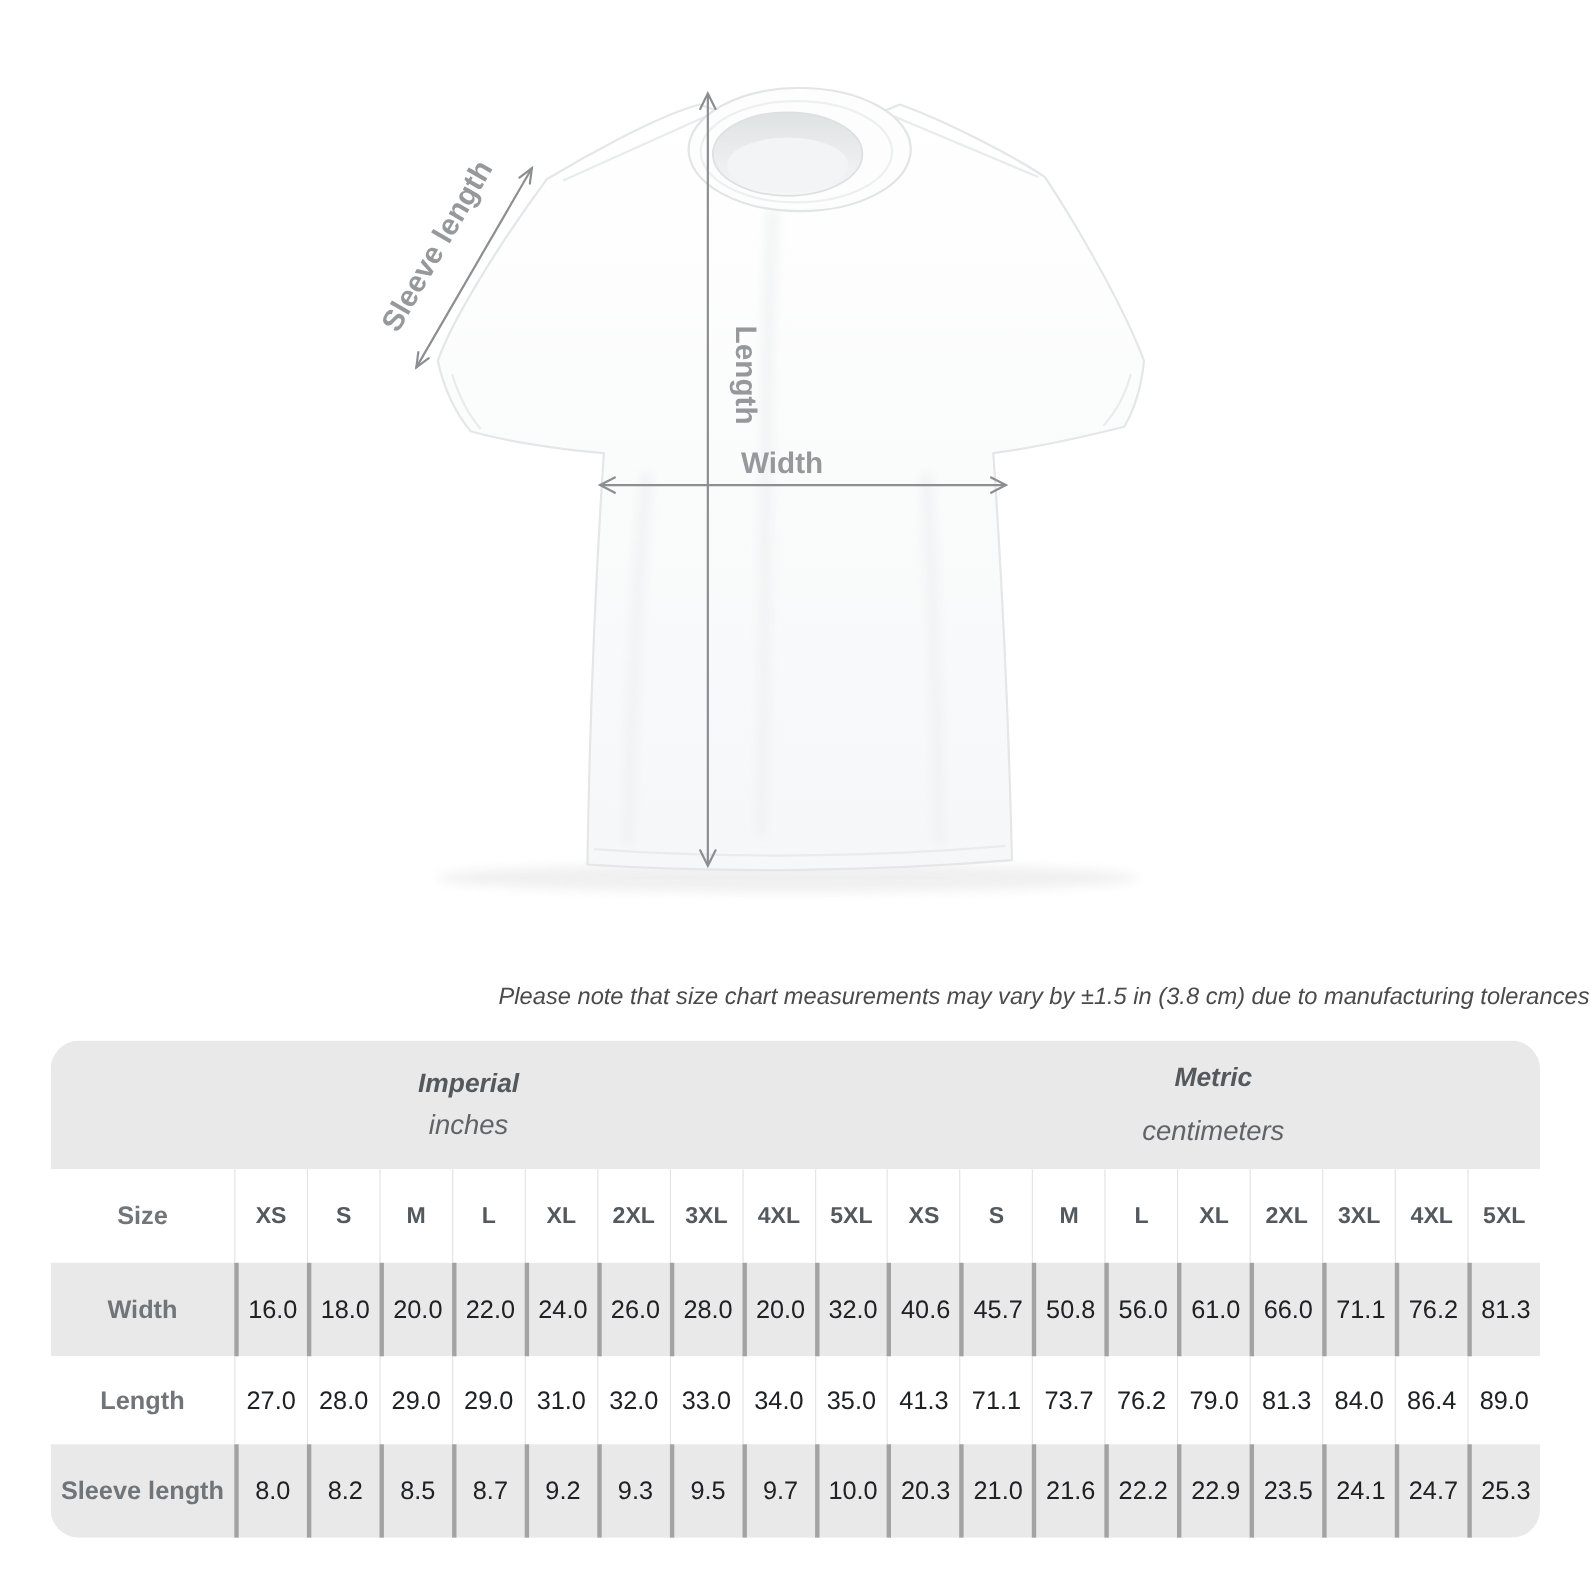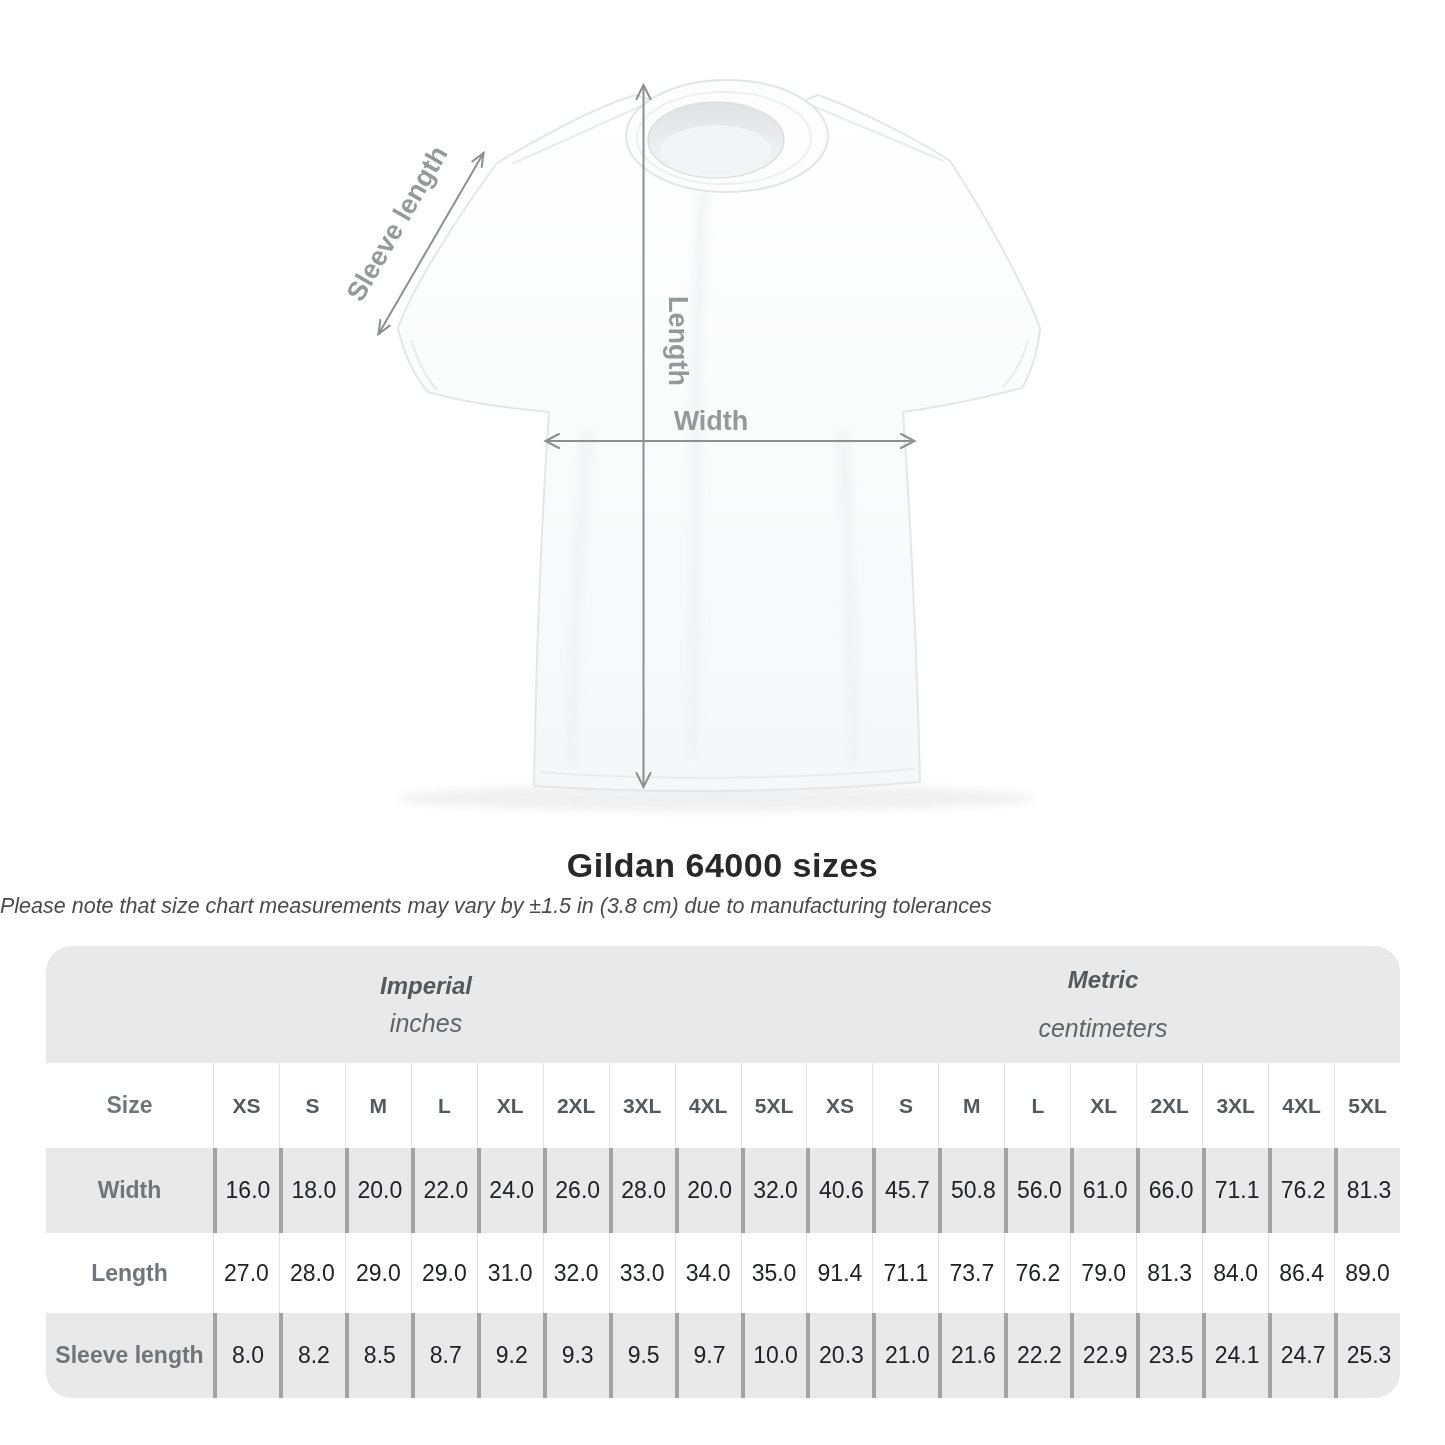--- a/index.html
+++ b/index.html
@@ -6,21 +6,21 @@
   .stage{
     position:relative;width:1445px;height:1445px;background:#ffffff;
     font-family:"Liberation Sans", sans-serif;overflow:hidden;
   }
   .tshirt-svg{position:absolute;left:0;top:0;}
   .page-title{
     position:absolute;left:0;top:846px;width:100%;text-align:center;margin:0;
     font-size:34px;font-weight:bold;color:#282828;letter-spacing:.5px;
   }
   .page-subtitle{
-    position:absolute;left:0;top:894px;width:100%;text-align:left;margin:0;
+    position:absolute;left:0;top:894px;width:100%;text-align:right;margin:0;
     font-size:21.5px;font-style:italic;color:#4a4a4a;
   }
   .size-table{
     position:absolute;left:46px;top:946px;width:1354px;height:452px;
     border-radius:26px;overflow:hidden;background:#ffffff;
   }
   .band{height:117px;background:#e9e9e9;display:flex;}
   .grp{display:flex;flex-direction:column;align-items:center;justify-content:center;gap:9px;}
   .grp-imperial{width:760px;}
   .grp-metric{flex:1;gap:20px;}
@@ -116,21 +116,20 @@
         <path d="M 481.7,167 L 483.5,153 L 472.2,161.5"></path>
         <path d="M 389.8,325.6 L 378.5,334 L 380.3,320"></path>
       </g>
     </g>
 
     <text class="diag-label" transform="translate(405,228) rotate(-60)" text-anchor="middle">Sleeve length</text>
     <text class="diag-label" transform="translate(669,341) rotate(90)" text-anchor="middle">Length</text>
     <text class="diag-label" x="711" y="430" text-anchor="middle">Width</text>
   </svg>
 
-  <h1 class="page-title">Gildan 64000 sizes</h1>
   <p class="page-subtitle">Please note that size chart measurements may vary by ±1.5 in (3.8 cm) due to manufacturing tolerances</p>
 
   <div class="size-table">
     <div class="band">
       <div class="grp grp-imperial">
         <div class="gname">Imperial</div>
         <div class="gunit">inches</div>
       </div>
       <div class="grp grp-metric">
         <div class="gname">Metric</div>
@@ -184,21 +183,21 @@
           <div class="lbl">Length</div>
           <div class="val">27.0</div>
           <div class="val">28.0</div>
           <div class="val">29.0</div>
           <div class="val">29.0</div>
           <div class="val">31.0</div>
           <div class="val">32.0</div>
           <div class="val">33.0</div>
           <div class="val">34.0</div>
           <div class="val">35.0</div>
-          <div class="val">91.4</div>
+          <div class="val">41.3</div>
           <div class="val">71.1</div>
           <div class="val">73.7</div>
           <div class="val">76.2</div>
           <div class="val">79.0</div>
           <div class="val">81.3</div>
           <div class="val">84.0</div>
           <div class="val">86.4</div>
           <div class="val">89.0</div>
         </div>
         <div class="trow r-s">

